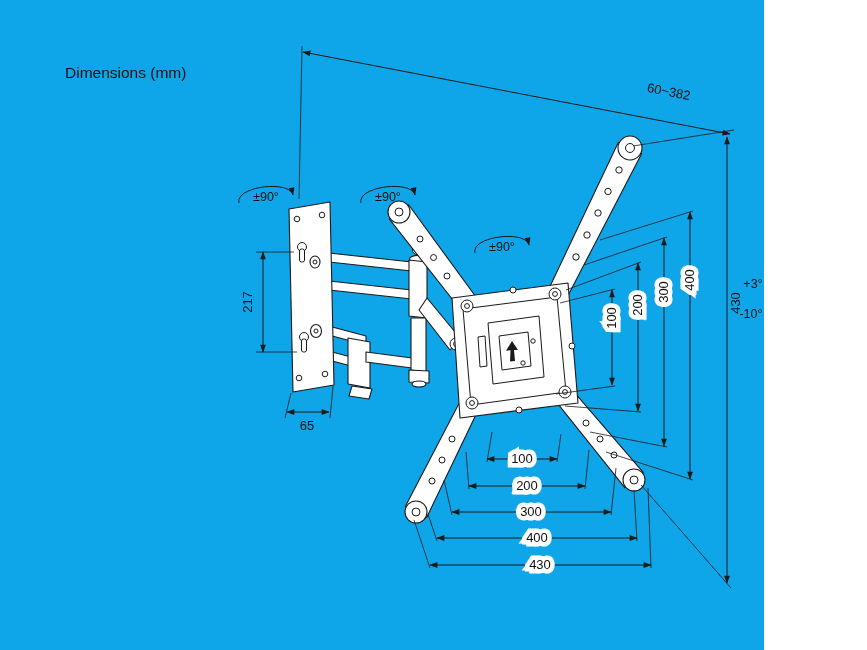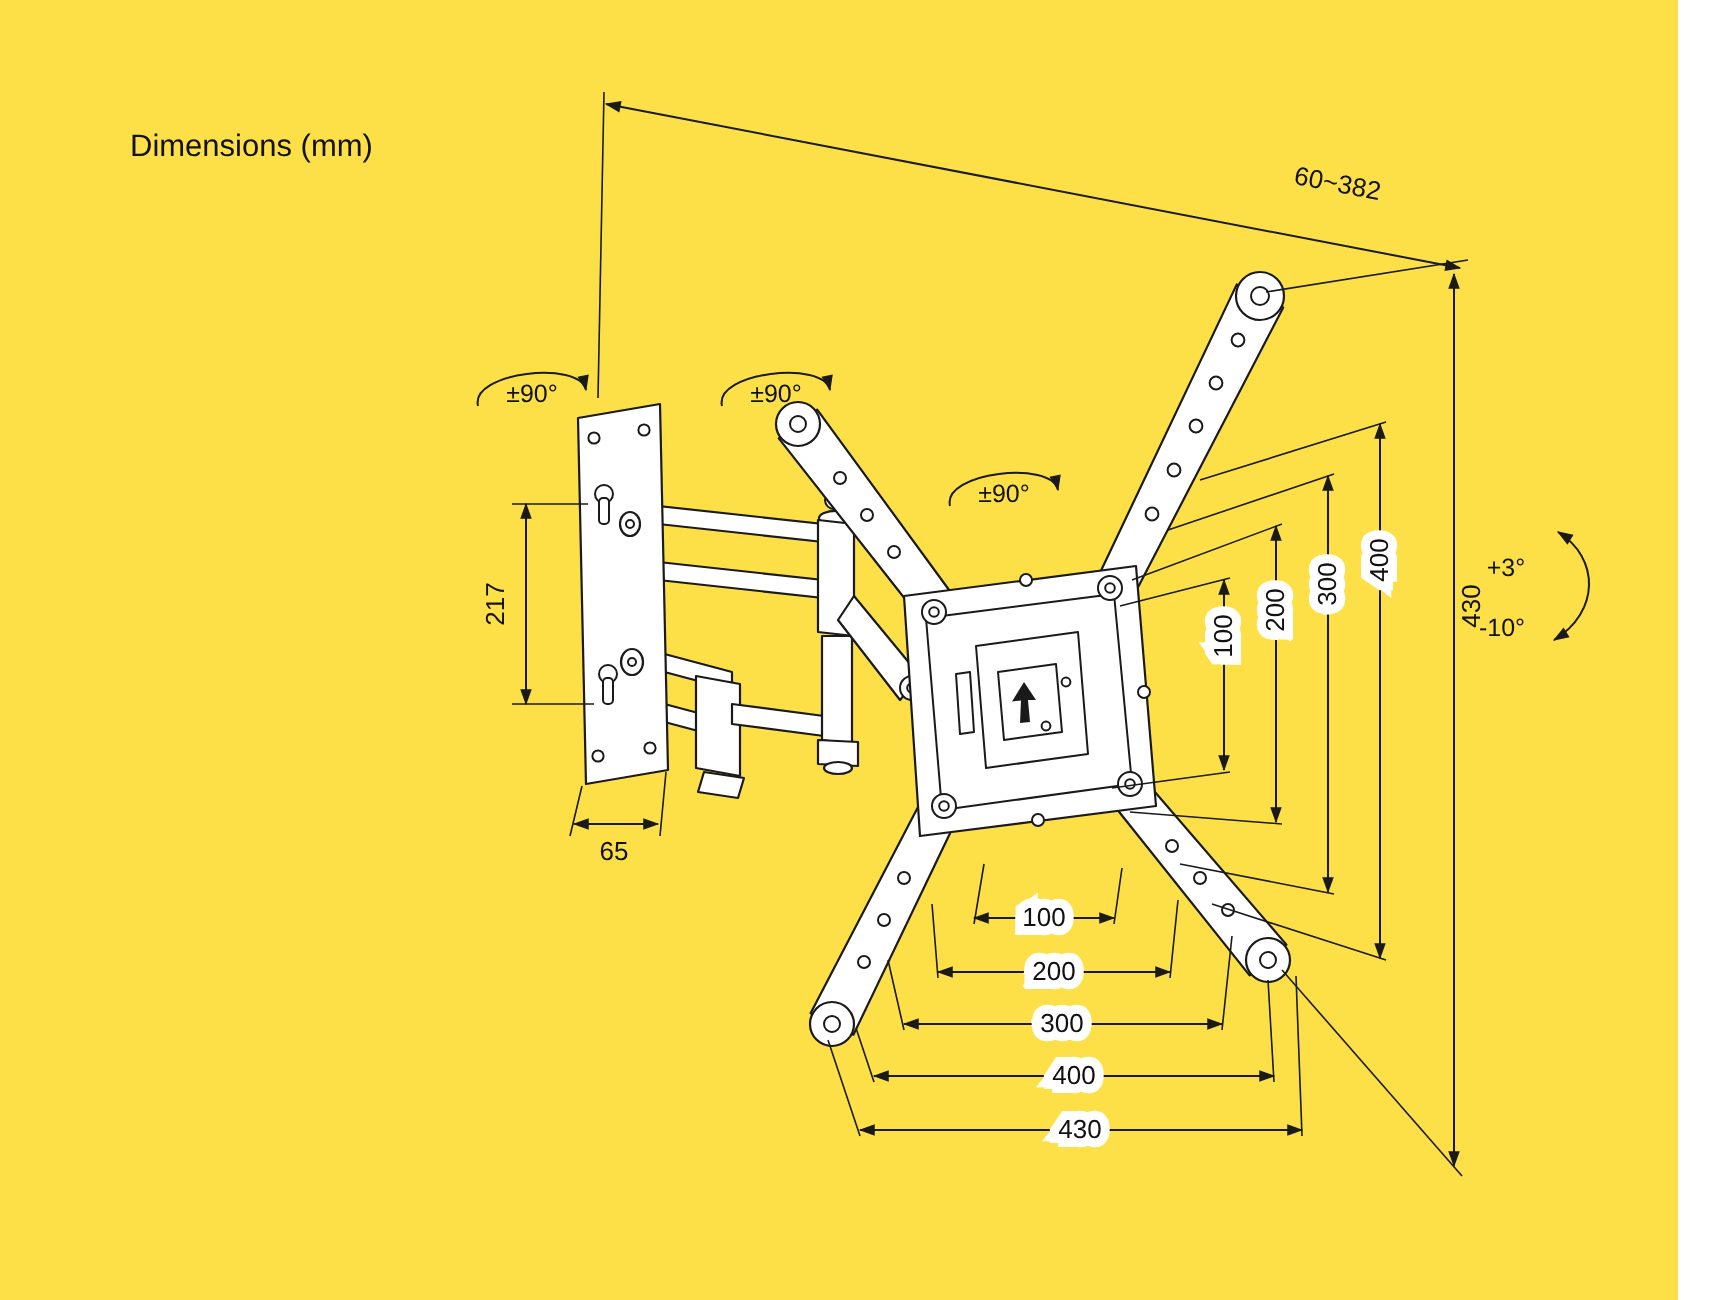--- a/index.html
+++ b/index.html
@@ -1,16 +1,16 @@
 <!DOCTYPE html>
 <html><head>
 <meta charset="utf-8">
 <style>
   html,body{margin:0;padding:0;background:#fff;}
-  .stage{position:relative;width:839px;height:650px;background:#fde047;overflow:hidden;
+  .stage{position:relative;width:764px;height:650px;background:#0ea5e9;overflow:hidden;
          font-family:"Liberation Sans", sans-serif;}
   svg{position:absolute;left:0;top:0;}
   .dr{stroke:#1a1a1a;stroke-width:1.1;fill:#ffffff;stroke-linejoin:round;}
   .drn{stroke:#1a1a1a;stroke-width:1;fill:none;stroke-linejoin:round;}
   .hole{stroke:#1a1a1a;stroke-width:1;fill:#ffffff;}
   .dim{stroke:#1a1a1a;stroke-width:1;fill:none;}
   .ext{stroke:#1a1a1a;stroke-width:0.8;fill:none;}
   .arc{stroke:#1a1a1a;stroke-width:1;fill:none;}
   .t{font-family:"Liberation Sans", sans-serif;font-size:13px;fill:#111;}
   .tt{font-family:"Liberation Sans", sans-serif;font-size:15.5px;fill:#111;}

